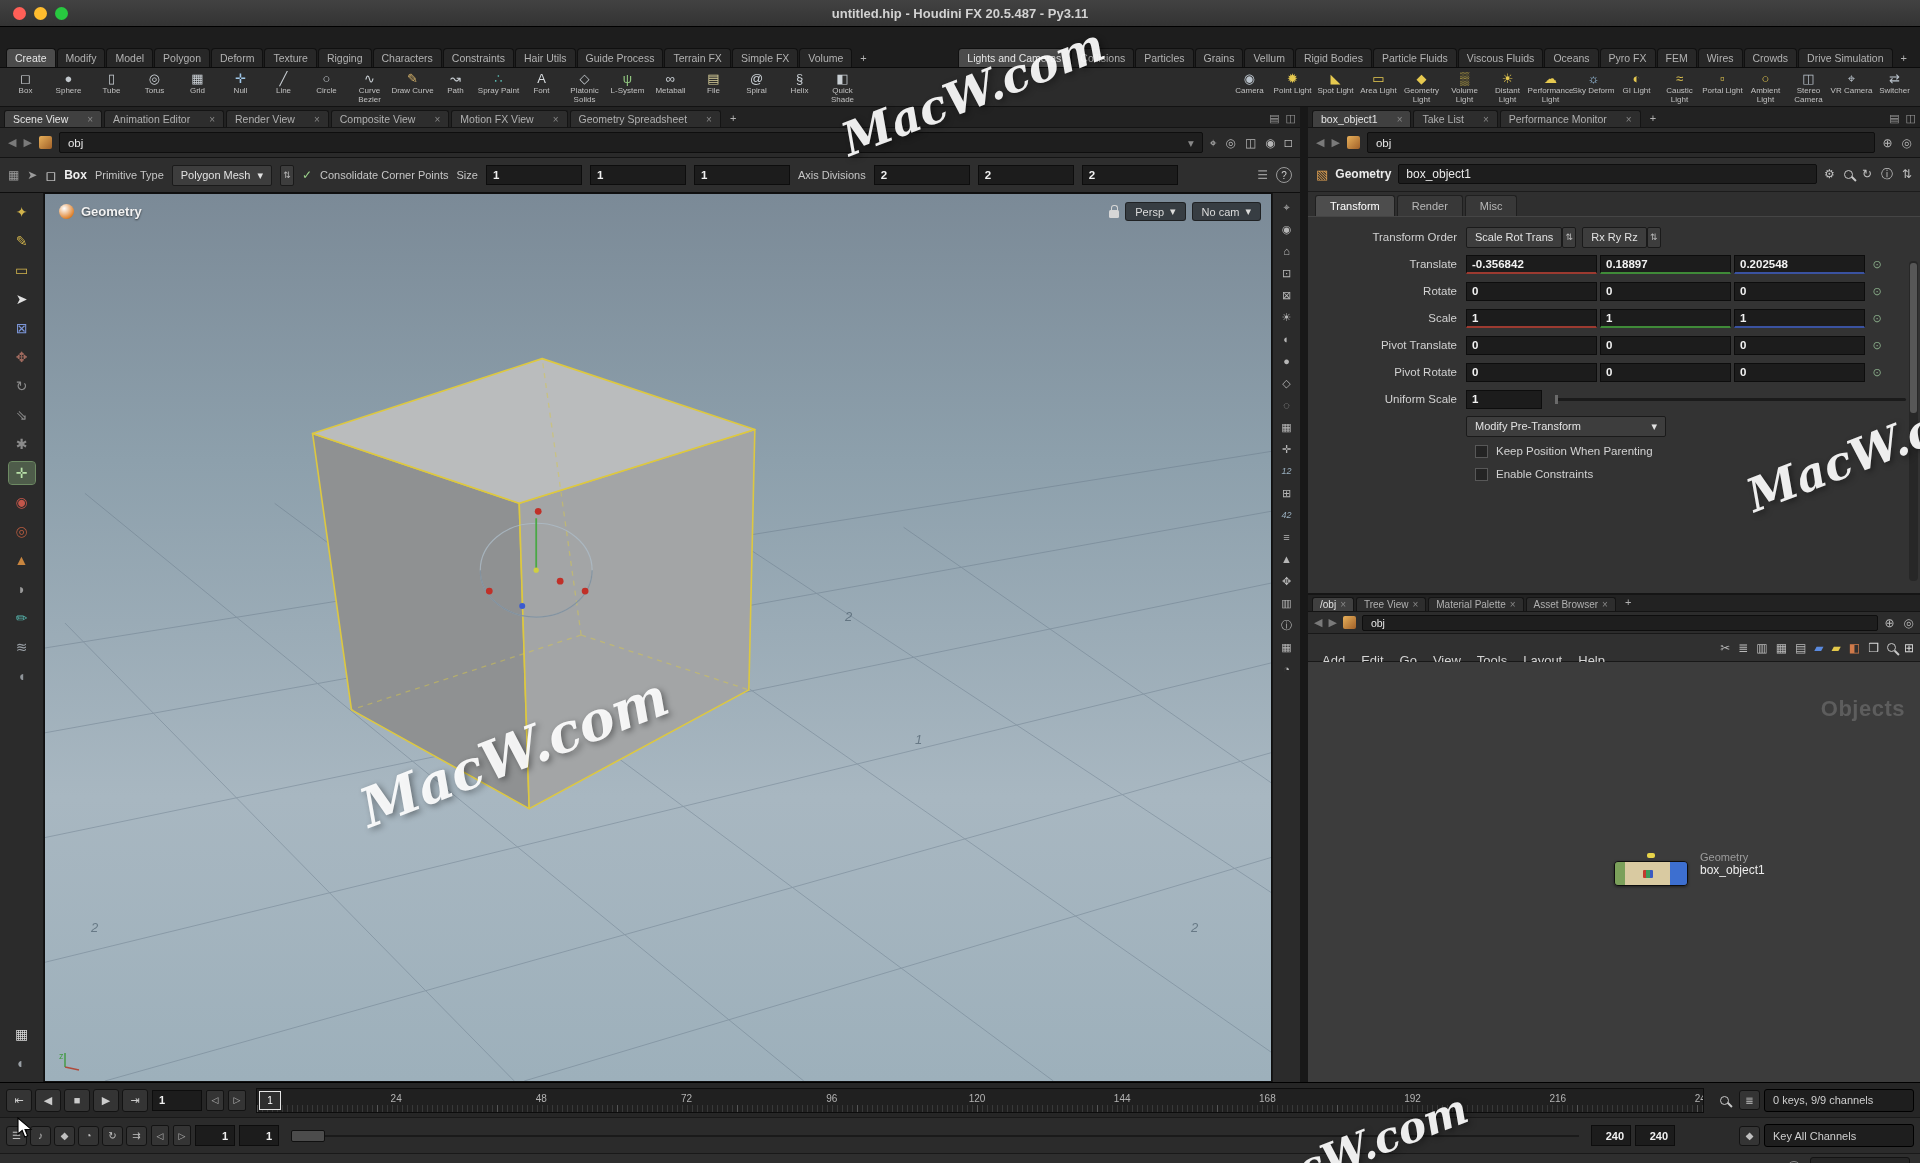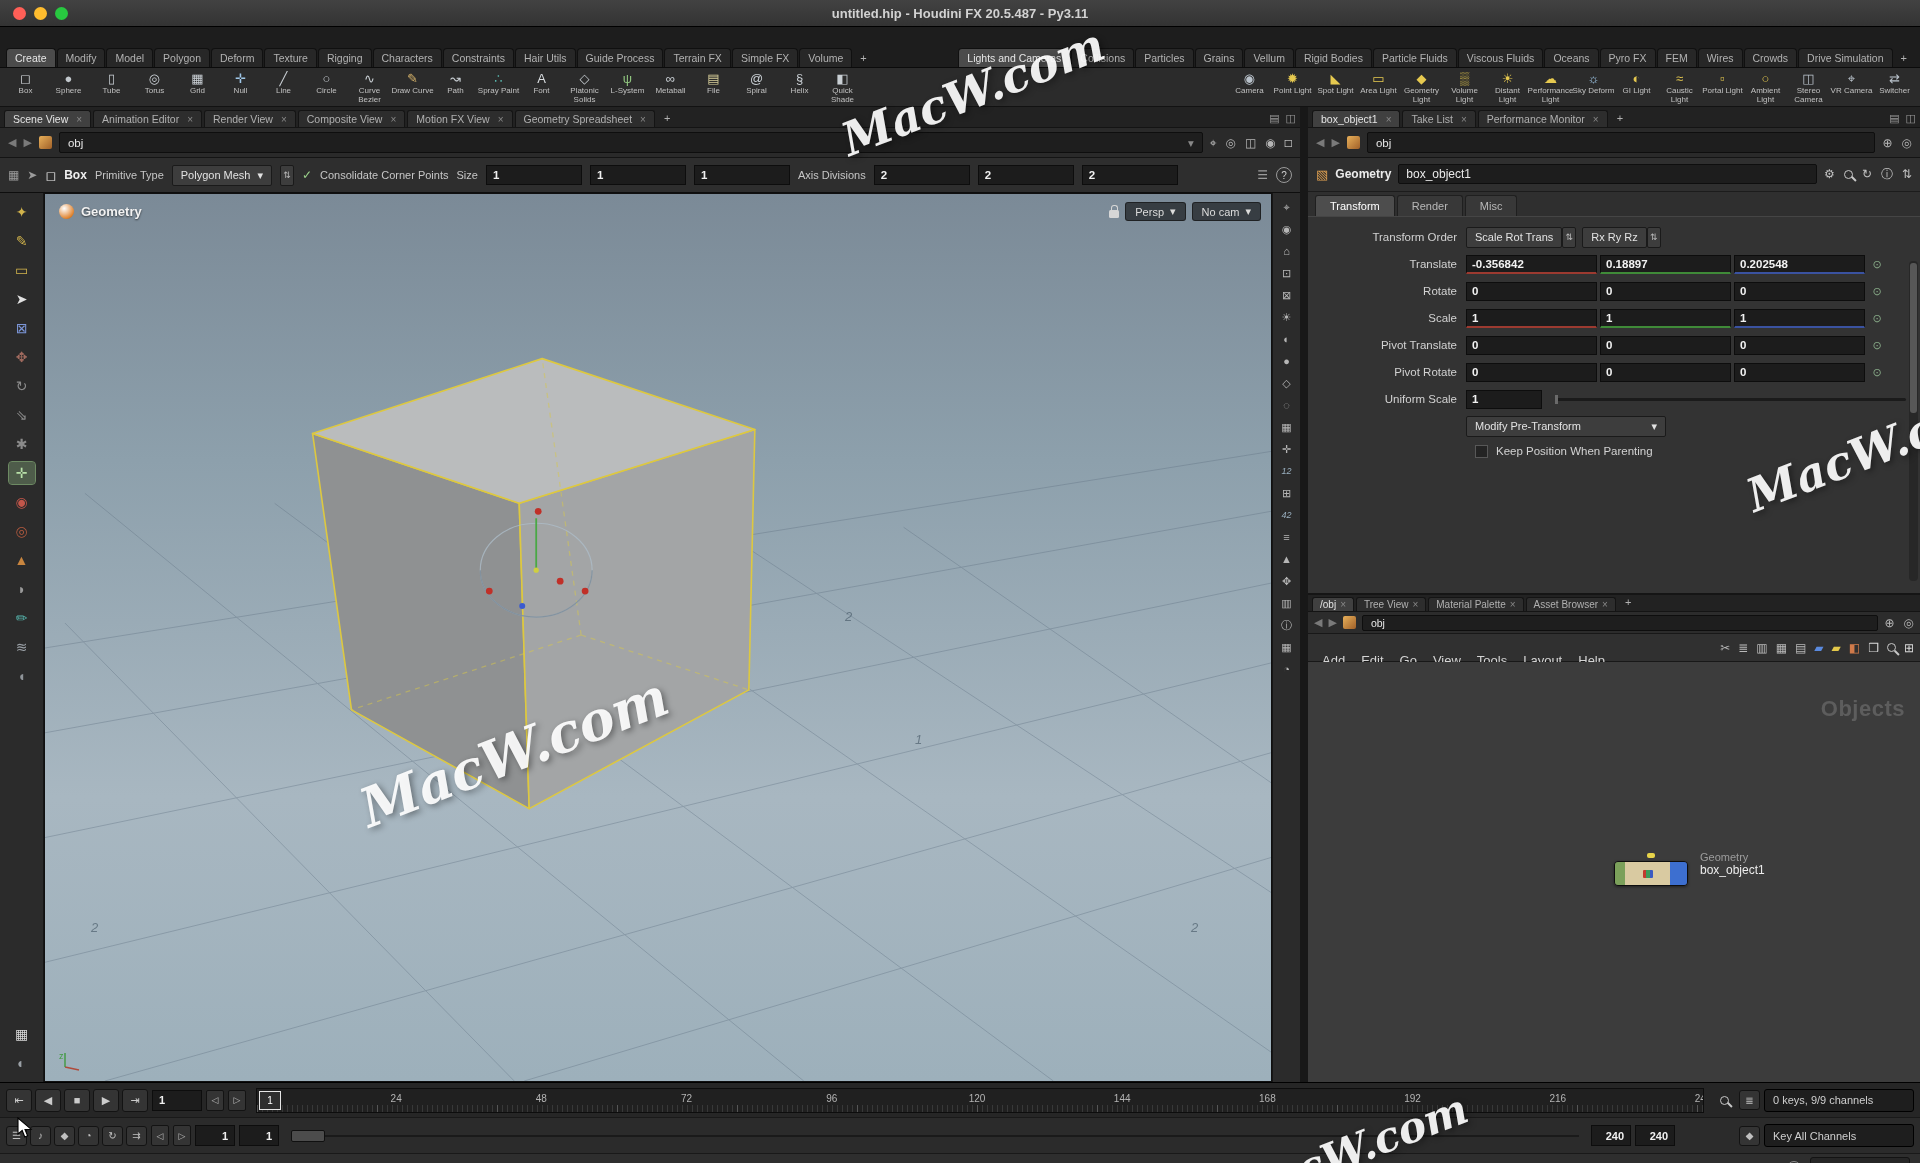--- a/index.html
+++ b/index.html
@@ -26,21 +26,21 @@
   .tool-icon { font-size:13px; line-height:15px; height:15px; }
   .tool-label { font-size:8px; color:#c0c0c0; text-align:center; line-height:1.08; margin-top:1px; }
 
   
   .workspace { display:flex; height:975px; }
   .left-col { width:1300px; display:flex; flex-direction:column; }
   .col-sep { width:8px; background:#181818; }
   .right-col { flex:1; display:flex; flex-direction:column; min-width:0; }
 
   .pane-tabs { height:21px; background:#222; display:flex; align-items:flex-end; padding:0 4px; border-bottom:1px solid #141414; }
-  .ptab-item { display:flex; align-items:center; gap:8px; padding:2px 8px; font-size:10.5px; background:#2d2d2d; color:#b0b0b0; border:1px solid #141414; border-bottom:none; border-radius:3px 3px 0 0; margin-right:2px; white-space:nowrap; }
+  .ptab-item { display:flex; align-items:center; gap:19px; padding:2px 8px; font-size:10.5px; background:#2d2d2d; color:#b0b0b0; border:1px solid #141414; border-bottom:none; border-radius:3px 3px 0 0; margin-right:2px; white-space:nowrap; }
   .ptab-item.active { background:#404040; color:#e4e4e4; }
   .ptab-close { font-size:10px; color:#888; }
   .tabrow-end { margin-left:auto; display:flex; gap:6px; align-items:center; padding-bottom:2px; color:#9a9a9a; font-size:11px; }
 
   .pathbar { height:30px; background:#2a2a2a; border-bottom:1px solid #141414; display:flex; align-items:center; padding:0 8px; gap:7px; }
   .nav-arrow { color:#7a7a7a; font-size:11px; }
   .path-node-icon { width:13px; height:13px; background:linear-gradient(135deg,#e8b05a,#a06028); border-radius:2px; }
   .path-field { flex:1; height:21px; background:#1e1e1e; border:1px solid #0e0e0e; border-radius:2px; display:flex; align-items:center; padding:0 8px; font-size:11.5px; color:#e6e6e6; }
   .path-caret { margin-left:auto; color:#888; }
   .path-icons { display:flex; gap:9px; align-items:center; color:#b6b6b6; font-size:12px; }
@@ -855,20 +855,24 @@
           </div>
         </div>
         <div>
 
             <div class="prow checkrow">
               <span class="pcheck"></span>
               <span class="pchecklabel">Keep Position When Parenting</span>
             </div>
 
 
+            <div class="prow checkrow">
+              <span class="pcheck"></span>
+              <span class="pchecklabel">Enable Constraints</span>
+            </div>
           </div>
         <div class="param-scrollbar">
             <div class="thumb"></div>
           </div>
       </div>
     </div>
 
     <div style="display:flex; flex-direction:column; flex:1; min-height:0;">
       <div class="net-tabs">
         <div style="display:flex;align-items:flex-end;">

